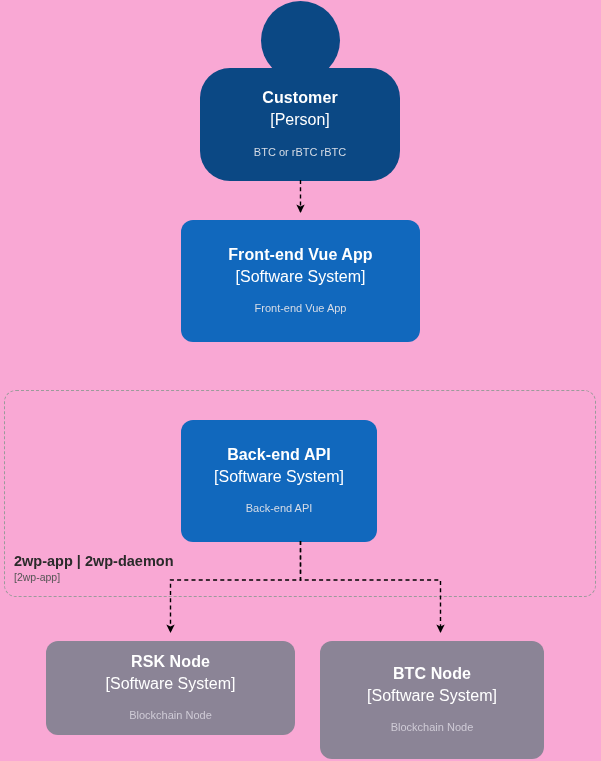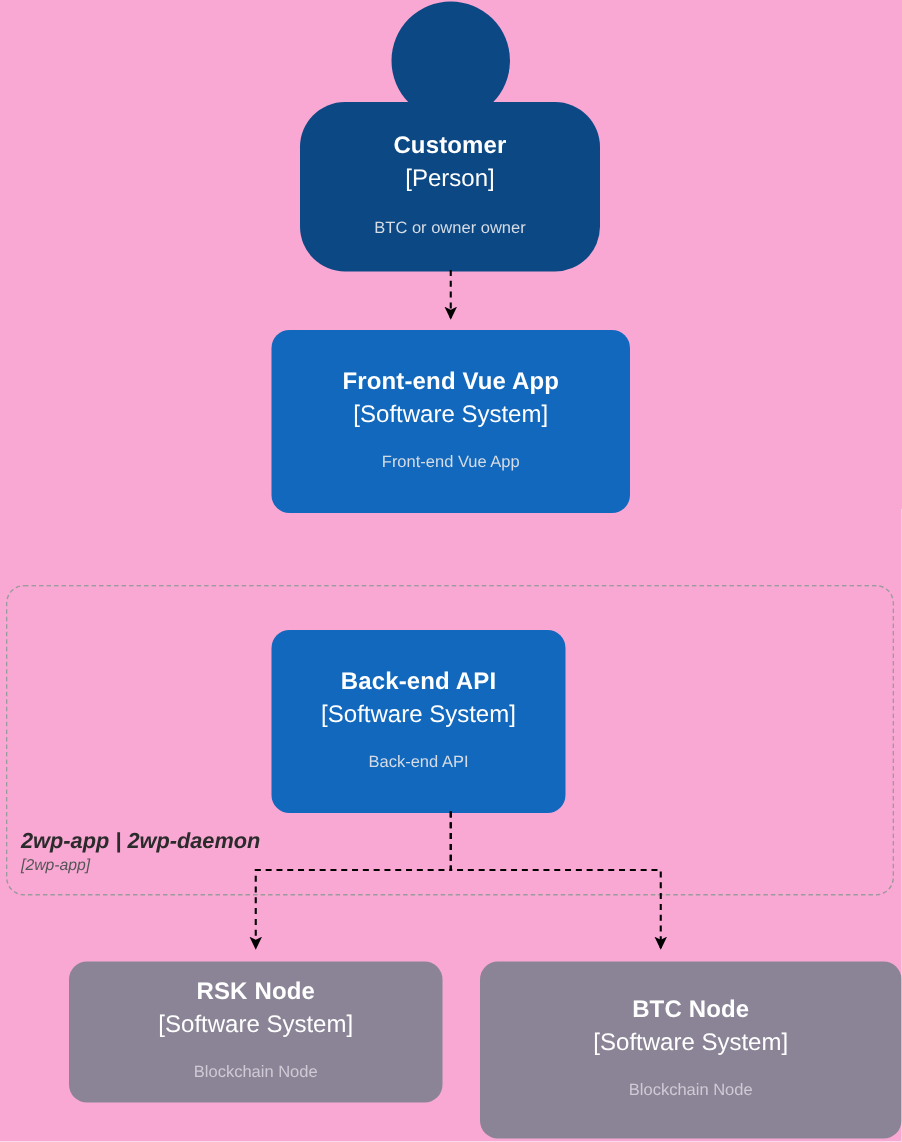--- a/index.html
+++ b/index.html
@@ -132,46 +132,46 @@
     <path d="M300.5,541 L300.5,580 L170.5,580 L170.5,632" stroke="#000000" stroke-width="1.4" fill="none" stroke-dasharray="4,3.2" marker-end="url(#arrowhead)"></path>
 
     <path d="M300.5,541 L300.5,580 L440.5,580 L440.5,632" stroke="#000000" stroke-width="1.4" fill="none" stroke-dasharray="4,3.2" marker-end="url(#arrowhead)"></path>
   </svg>
 
   <div class="person-head" style="left:261px; top:1px; width:79px; height:79px; background:#0b4884;"></div>
 
   <div class="person-body node" style="left:200px; top:68px; width:200px; height:113px; background:#0b4884; border-radius:30px;">
     <div class="n-title">Customer</div>
     <div class="n-type">[Person]</div>
-    <div class="n-desc">BTC or owner owner</div>
+    <div class="n-desc">BTC or rBTC rBTC</div>
   </div>
 
   <div class="node" style="left:181px; top:220px; width:239px; height:122px; background:#1168bd;">
     <div class="n-title">Front-end Vue App</div>
     <div class="n-type">[Software System]</div>
     <div class="n-desc">Front-end Vue App</div>
   </div>
 
   <div class="boundary" style="left:4px; top:390px; width:592px; height:207px;"></div>
-  <div class="boundary-label" style="left:14px; top:554px;font-style:italic;">
+  <div class="boundary-label" style="left:14px; top:554px;">
     <span class="b-name">2wp-app | 2wp-daemon</span>
     <span class="b-type">[2wp-app]</span>
   </div>
 
   <div class="node" style="left:181px; top:420px; width:196px; height:122px; background:#1168bd;">
     <div class="n-title">Back-end API</div>
     <div class="n-type">[Software System]</div>
     <div class="n-desc">Back-end API</div>
   </div>
 
   <div class="node grey" style="left:46px; top:641px; width:249px; height:94px; background:#8b8496;">
     <div class="n-title">RSK Node</div>
     <div class="n-type">[Software System]</div>
     <div class="n-desc">Blockchain Node</div>
   </div>
 
-  <div class="node grey" style="left:320px; top:641px; width:281px; height:118px; background:#8b8496;">
+  <div class="node grey" style="left:320px; top:641px; width:224px; height:118px; background:#8b8496;">
     <div class="n-title">BTC Node</div>
     <div class="n-type">[Software System]</div>
     <div class="n-desc">Blockchain Node</div>
   </div>
 
 </div>
 
 </body></html>

